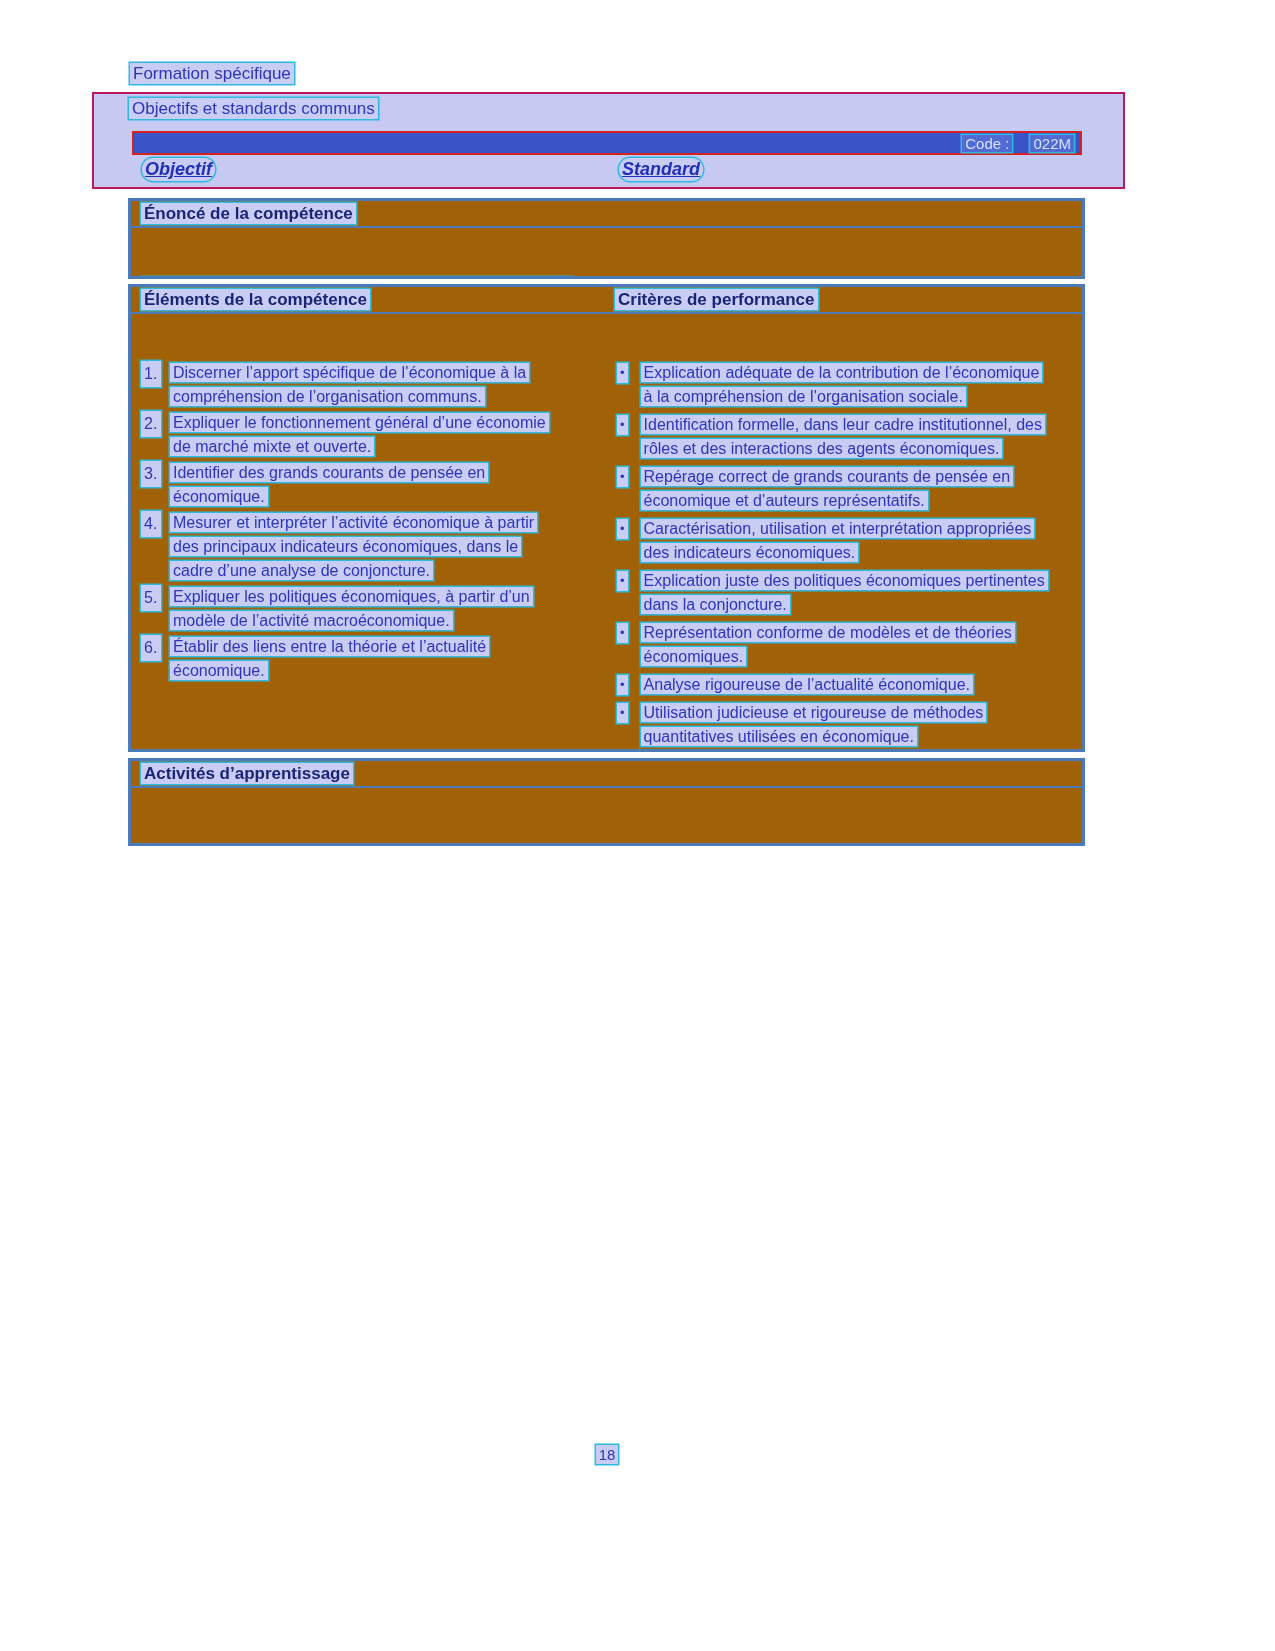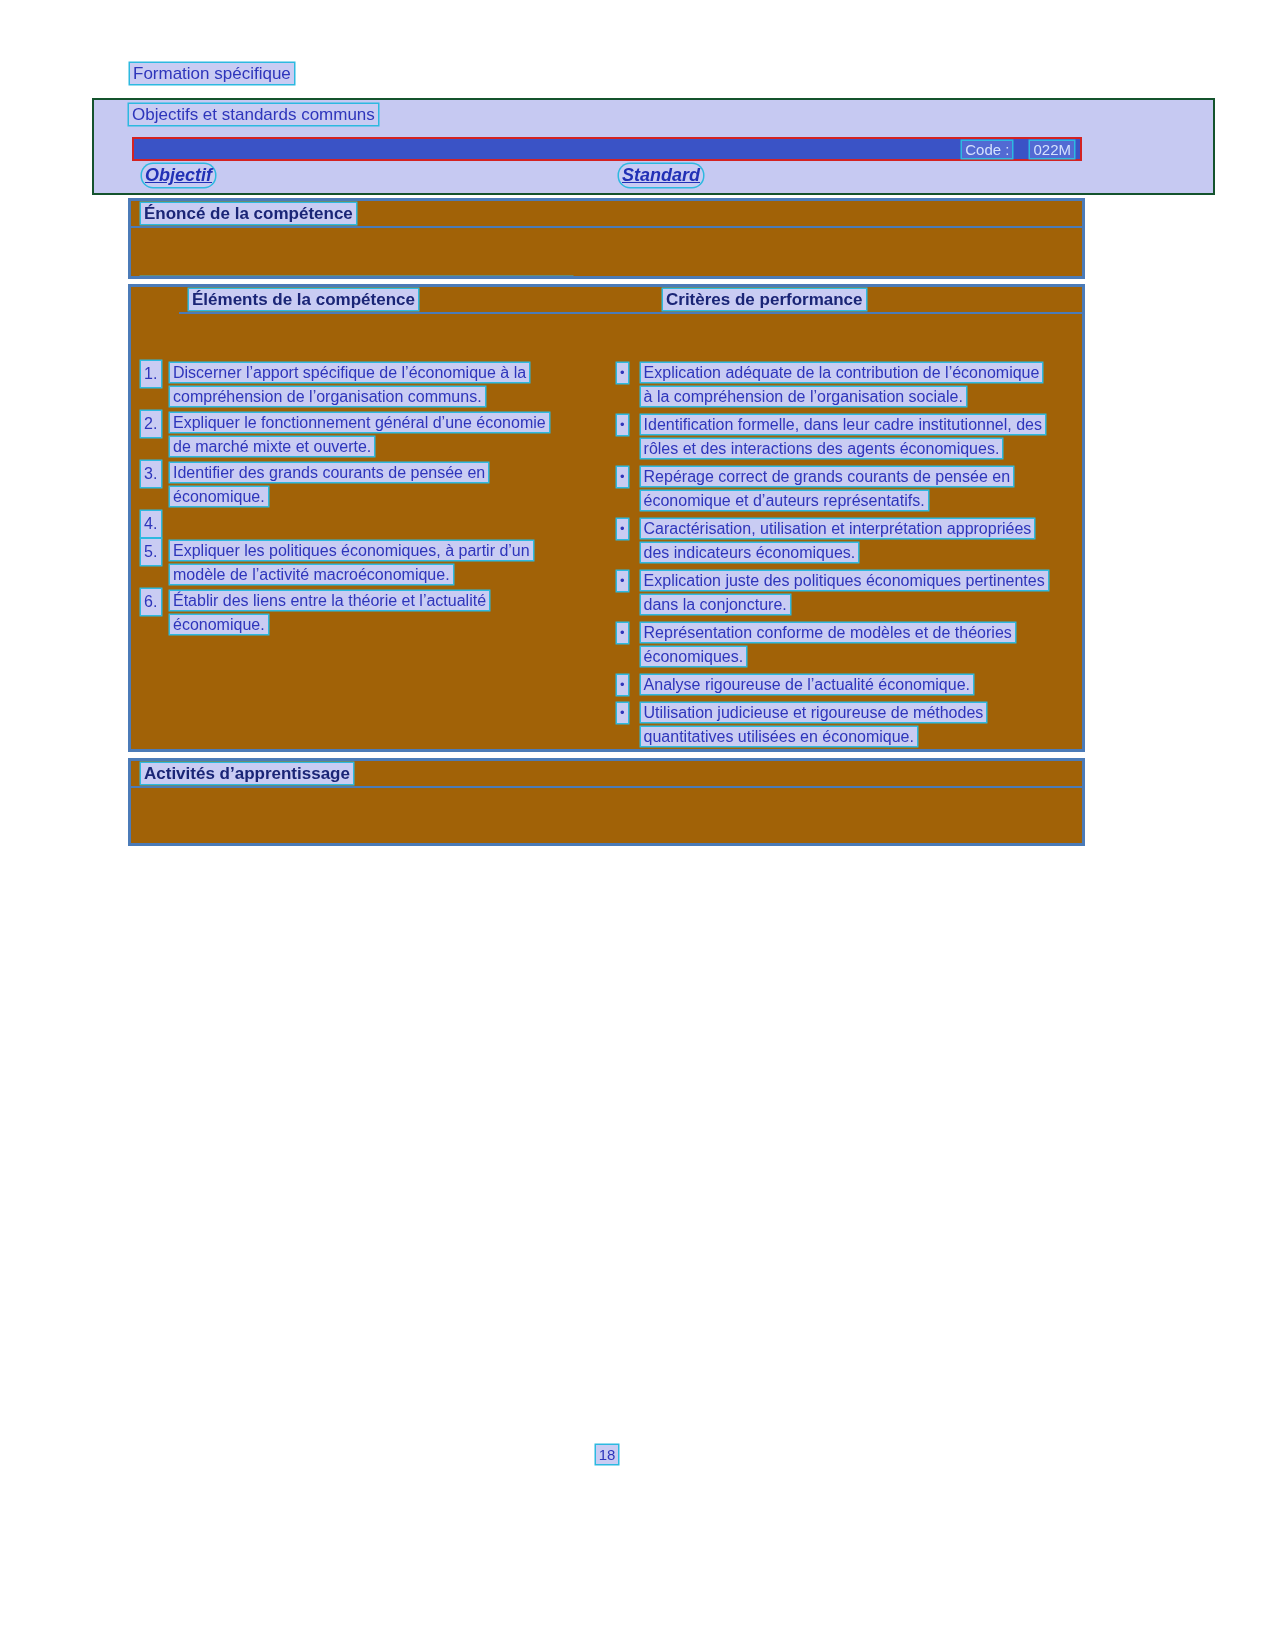--- a/index.html
+++ b/index.html
@@ -19,22 +19,22 @@
     box-shadow:0 0 0 1.5px #2db9e0;
     -webkit-box-decoration-break:clone;
     box-decoration-break:clone;
     padding:1px 3px;
   }
   .hd { color:#1a2576; font-weight:bold; }
 
   .top-line { position:absolute; left:130px; top:64px; font-size:17px; }
 
   .big-box {
-    position:absolute; left:92px; top:92px; width:1123px; height:97px;
-    background:#c6c9f2; border:2px solid #14532d;margin-top:6px;
+    position:absolute; left:92px; top:92px; width:1033px; height:97px;
+    background:#c6c9f2; border:2px solid #be185d;
   }
   .obj-line { position:absolute; left:35px; top:5px; font-size:17px; }
   .code-bar {
     position:absolute; left:38px; top:37px; width:950px; height:24px;
     background:#3a53c6; border:2px solid #d42222;
     display:flex; justify-content:flex-end; align-items:center;
     gap:18px; padding-right:6px; font-size:15px;
   }
   .code-hl {
     color:#d5e2ff;
@@ -61,21 +61,21 @@
   }
   .sec-b { padding:7px 10px;margin-top:39px; }
 
   .sec1 { top:198px; height:81px; }
   .sec2 { top:284px; height:468px; }
   .sec3 { top:758px; height:88px; }
 
   .wrap450 { width:450px; line-height:25px; }
 
   .grid2 { display:grid; grid-template-columns:474px 1fr; }
-  .sec-h.grid2 { padding-left:0;margin-left:48px; }
+  .sec-h.grid2 { padding-left:0; }
   .sec-h.grid2 > div { padding-left:10px; }
   .body2 { padding:8px 6px 6px 10px; }
 
   .item { display:flex; align-items:flex-start; line-height:24px; }
   .col-elements .item { margin-bottom:2px; }
   .col-criteres .item { margin-bottom:4px; }
   .num { flex:none; min-width:20px; margin-right:9px; text-align:left; }
   .bullet { flex:none; margin:2px 13px 0 2px; font-size:13px; line-height:18px; }
   .txt { display:block; }
   .w390 { width:392px; }
@@ -141,20 +141,21 @@
             <span class="txt w390"><span class="hl">Expliquer le fonctionnement général d’une économie de marché mixte et ouverte.</span></span>
           </div>
 
           <div class="item">
             <span class="num hl">3.</span>
             <span class="txt w390"><span class="hl">Identifier des grands courants de pensée en économique.</span></span>
           </div>
 
           <div class="item">
             <span class="num hl">4.</span>
+            <span class="txt w390"><span class="hl">Mesurer et interpréter l’activité économique à partir des principaux indicateurs économiques, dans le cadre d’une analyse de conjoncture.</span></span>
           </div>
 
           <div class="item">
             <span class="num hl">5.</span>
             <span class="txt w390"><span class="hl">Expliquer les politiques économiques, à partir d’un modèle de l’activité macroéconomique.</span></span>
           </div>
 
           <div class="item">
             <span class="num hl">6.</span>
             <span class="txt w390"><span class="hl">Établir des liens entre la théorie et l’actualité économique.</span></span>

